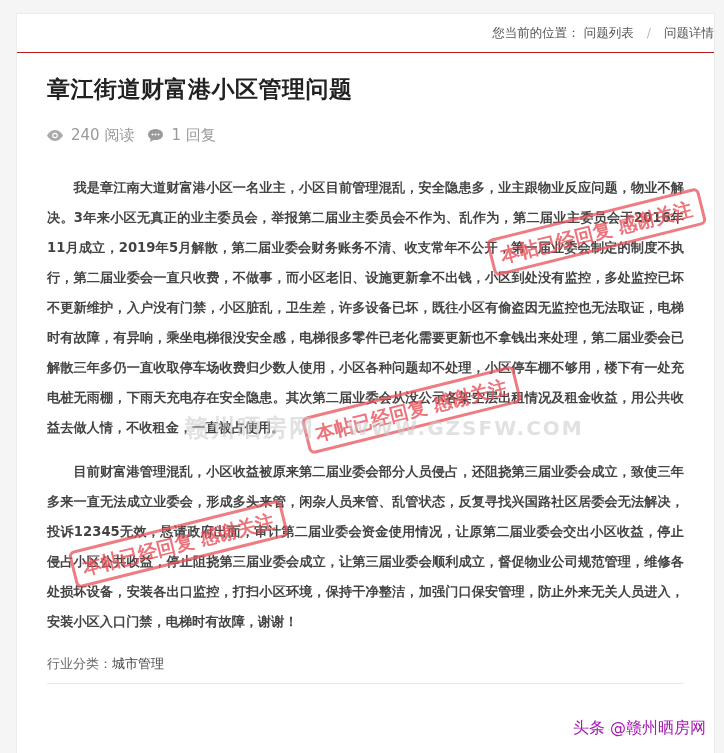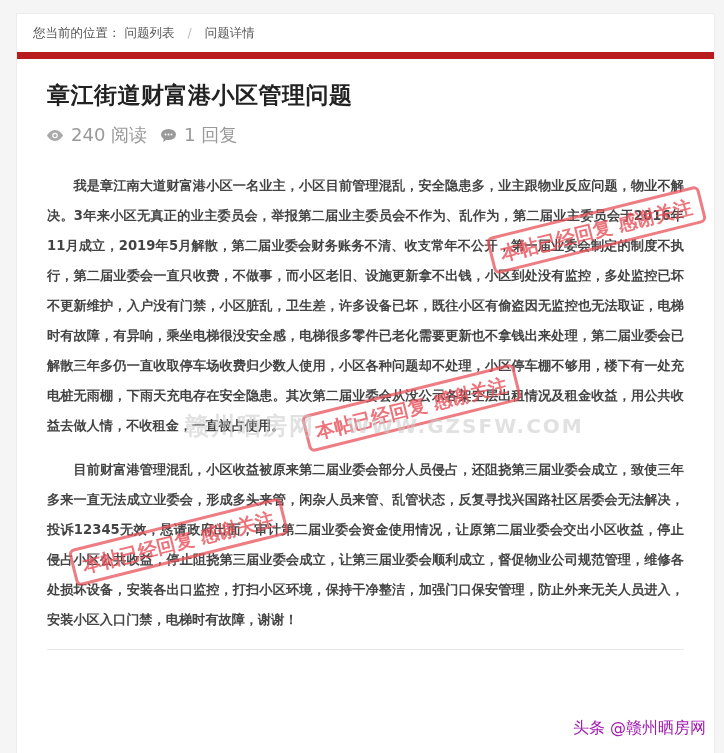--- a/index.html
+++ b/index.html
@@ -12,33 +12,34 @@
   }
   .card {
     position:absolute; left:16px; top:13px; width:697px; height:760px;
     background:#fff;
     border:1px solid #ececec;
   }
   .breadcrumb {
     height:38px; line-height:38px;
     padding-left:16px;
     font-size:12.5px; color:#555;
-    border-bottom:7px solid #b91c1c;
+    border-bottom:1px solid #b91c1c;
+    text-align:right;
   }
   .breadcrumb .sep { color:#bbb; margin:0 9px; }
   .breadcrumb .crumb { color:#555; }
   .content { padding:0 30px 0 30px; }
   .title {
     margin:20px 0 0 0;
     font-size:23px; font-weight:bold; color:#222;
     line-height:32px; letter-spacing:0.5px;
   }
   .meta {
-    margin-top:12px; font-size:18px; color:#999;
-    display:flex; align-items:flex-start; height:20px;
+    margin-top:20px; font-size:15px; color:#999;
+    display:flex; align-items:flex-end; height:20px;
   }
   .meta .icon { display:inline-flex; align-items:center; margin-right:8px; }
   .meta .group { display:inline-flex; align-items:center; margin-right:14px; }
   .body-text {
     position:relative;
     margin-top:28px;
     font-size:13.2px; line-height:30px; color:#444;
     text-align:justify;
   }
   .body-text p { margin:0 0 14px 0; text-indent:2em;font-weight:bold; }
@@ -113,18 +114,21 @@
       <p>目前财富港管理混乱，小区收益被原来第二届业委会部分人员侵占，还阻挠第三届业委会成立，致使三年多来一直无法成立业委会，形成多头来管，闲杂人员来管、乱管状态，反复寻找兴国路社区居委会无法解决，投诉12345无效，恳请政府出面，审计第二届业委会资金使用情况，让原第二届业委会交出小区收益，停止侵占小区公共收益，停止阻挠第三届业委会成立，让第三届业委会顺利成立，督促物业公司规范管理，维修各处损坏设备，安装各出口监控，打扫小区环境，保持干净整洁，加强门口保安管理，防止外来无关人员进入，安装小区入口门禁，电梯时有故障，谢谢！</p>
 
       <div class="stamp" style="left:440px; top:40px; transform:rotate(-14deg);">本帖已经回复 感谢关注</div>
       <div class="stamp" style="left:255px; top:218px; transform:rotate(-14deg);">本帖已经回复 感谢关注</div>
       <div class="stamp" style="left:22px; top:352px; transform:rotate(-14deg);">本帖已经回复 感谢关注</div>
       <div class="wm-text" style="left:138px; top:240px;">赣州晒房网</div>
       <div class="wm-text" style="left:300px; top:240px; font-size:20px;">WWW.GZSFW.COM</div>
     </div>
 
     <div class="info">
+      <div class="info-row">
+        <span>行业分类：</span><span class="val">城市管理</span>
+      </div>
       <div class="divider"></div>
     </div>
   </div>
 </div>
 
 <div class="footer-wm">头条 @赣州晒房网</div>
 
 </body></html>

